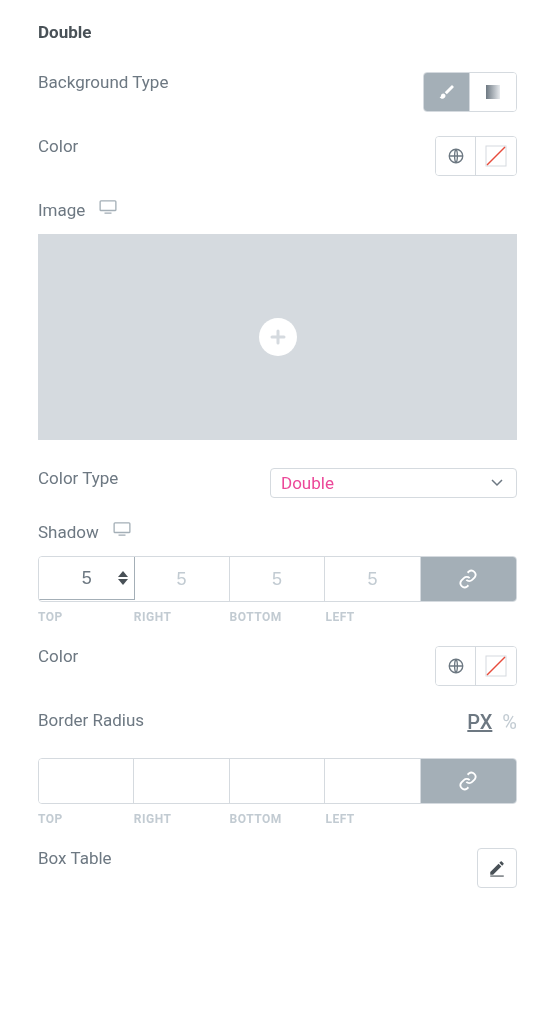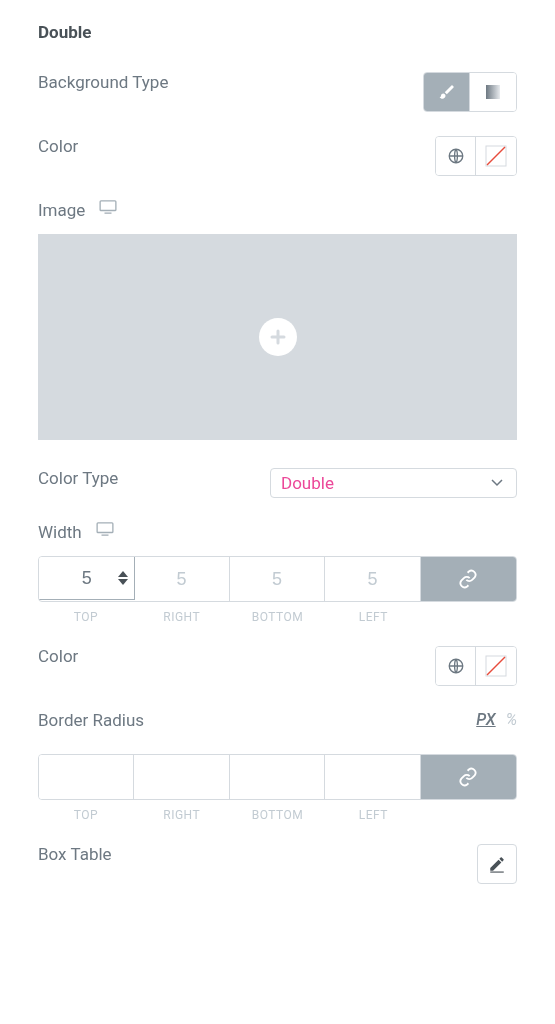--- a/index.html
+++ b/index.html
@@ -172,40 +172,38 @@
       display: flex;
       flex-direction: column;
       gap: 2px;
     }
     .dim-labels {
       display: flex;
       margin-top: 8px;
     }
     .dim-labels > div {
       flex: 1;
-      text-align: center;
       font-size: 12px;
       color: #c2cbd2;
       letter-spacing: 0.5px;
-      font-weight: 400;
+      font-weight: 700;
     }
     .link-cell {
       flex: 1;
       background: #a4afb7;
       display: flex;
       align-items: center;
       justify-content: center;
       cursor: pointer;
     }
     .units {
       display: flex;
       gap: 10px;
-      font-size: 16px;
-      align-items: center;
-      font-style: italic;
+      font-size: 20px;
+      align-items: center;
     }
     .unit-opt {
       cursor: pointer;
       color: #c2cbd2;
     }
     .unit-opt.active {
       color: #6d7882;
       text-decoration: underline;
       font-weight: 500;
     }
@@ -288,21 +286,21 @@
   <div class="select-wrap">
     <div class="select">Double</div>
     <svg class="select-caret" width="12" height="8" viewBox="0 0 12 8">
       <path d="M1 1l5 5 5-5" fill="none" stroke="#6d7882" stroke-width="1.5"></path>
     </svg>
   </div>
 </div>
 
 <div class="dim-group">
   <div class="label-with-icon">
-    <div class="label">Width</div>
+    <div class="label">Shadow</div>
     <svg width="18" height="14" viewBox="0 0 20 16" fill="none" stroke="#a4afb7" stroke-width="1.5">
       <rect x="1" y="1" width="18" height="11" rx="1"></rect>
       <line x1="6" y1="15" x2="14" y2="15"></line>
     </svg>
   </div>
   <div class="dim-inputs">
     <div class="dim-cell focused">
       <div class="dim-input-wrap">
         <input class="dim-input" value="5" style="">
         <div class="stepper">

